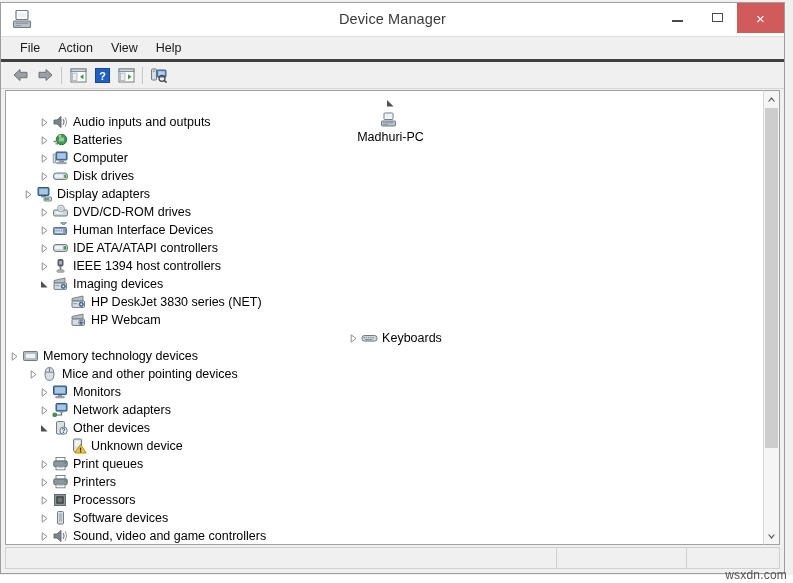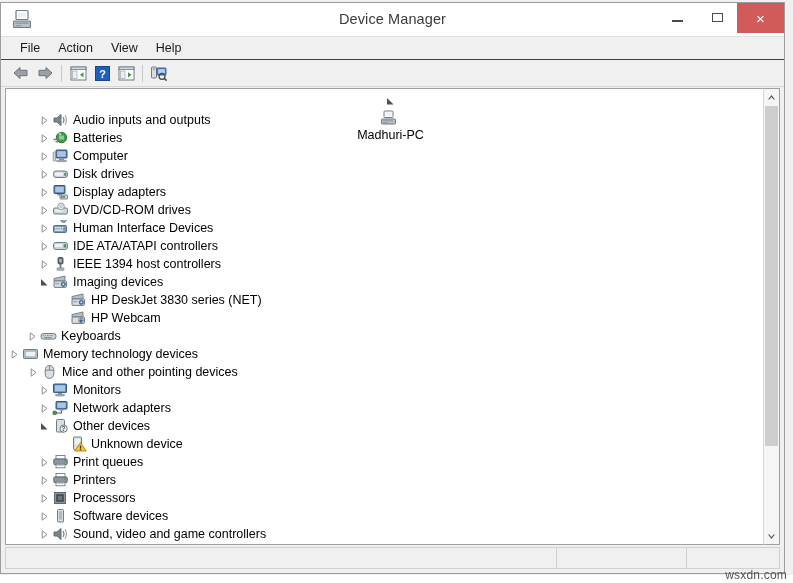--- a/index.html
+++ b/index.html
@@ -99,21 +99,21 @@
   }
 
   
   .menubar {
     height: 22px;
     background: #f0f0f0;
     display: flex;
     align-items: center;
     padding-left: 10px;
     flex: 0 0 auto;
-    border-bottom: 1px solid #404040;
+    border-bottom: 3px solid #404040;
   }
   .menu-item {
     font-size: 12.5px;
     color: #1a1a1a;
     padding: 2px 9px 3px 9px;
     cursor: default;
     white-space: nowrap;
   }
 
   
@@ -434,21 +434,21 @@
               </span>
               <span class="tree-icon">
                 <svg width="17" height="16" viewBox="0 0 17 16">
                   <rect x="1.5" y="5" width="14" height="6.5" rx="2.6" fill="#cfd6db" stroke="#6f7b85" stroke-width="1"></rect>
                   <rect x="3" y="6.6" width="8" height="3.2" rx="1" fill="#eef2f4"></rect>
                   <rect x="12.2" y="6.8" width="2.1" height="3" fill="#3f9c4f"></rect>
                 </svg>
               </span>
               <span class="tree-label">Disk drives</span>
             </div>
-            <div class="tree-row" style="padding-left: 30px;">
+            <div class="tree-row" style="padding-left: 14px;">
               <span class="twisty">
                 <svg width="9" height="9" viewBox="0 0 9 9">
                   <path d="M2.2 0.8 L7 4.5 L2.2 8.2 Z" fill="none" stroke="#8a9097" stroke-width="1"></path>
                 </svg>
               </span>
               <span class="tree-icon">
                 <svg width="17" height="16" viewBox="0 0 17 16">
                   <rect x="2" y="1.5" width="11" height="8" rx="0.8" fill="#4f7fb5" stroke="#36547a" stroke-width="1"></rect>
                   <rect x="3.2" y="2.7" width="8.6" height="5.6" fill="#a9c6e3"></rect>
                   <rect x="5" y="10" width="5" height="1.4" fill="#8b949b"></rect>
@@ -560,21 +560,21 @@
               <span class="tree-icon">
                 <svg width="17" height="16" viewBox="0 0 17 16">
                   <path d="M2 4.5 L13 2 L13 7 L2 7 Z" fill="#b6bfc6" stroke="#6f7b85" stroke-width="0.9" stroke-linejoin="round"></path>
                   <rect x="2" y="7" width="12.5" height="6.4" rx="1" fill="#d7dde2" stroke="#6f7b85" stroke-width="1"></rect>
                   <circle cx="11" cy="10.3" r="2.4" fill="#e8edf1" stroke="#6f7b85" stroke-width="0.9"></circle>
                   <path d="M11 8.6 L11 11.4 M9.8 10.4 L11 11.7 L12.2 10.4" stroke="#2f5f8f" stroke-width="1.1" fill="none" stroke-linecap="round" stroke-linejoin="round"></path>
                 </svg>
               </span>
               <span class="tree-label">HP Webcam</span>
             </div>
-            <div class="tree-row" style="padding-left: 18px;">
+            <div class="tree-row" style="padding-left: 18px; justify-content: center;">
               <span class="twisty">
                 <svg width="9" height="9" viewBox="0 0 9 9">
                   <path d="M2.2 0.8 L7 4.5 L2.2 8.2 Z" fill="none" stroke="#8a9097" stroke-width="1"></path>
                 </svg>
               </span>
               <span class="tree-icon">
                 <svg width="17" height="16" viewBox="0 0 17 16">
                   <rect x="1" y="5.5" width="15" height="5.6" rx="2.4" fill="#cfd6db" stroke="#6f7b85" stroke-width="1"></rect>
                   <rect x="2.6" y="7" width="1.4" height="1.2" fill="#8b949b"></rect>
                   <rect x="4.8" y="7" width="1.4" height="1.2" fill="#8b949b"></rect>

